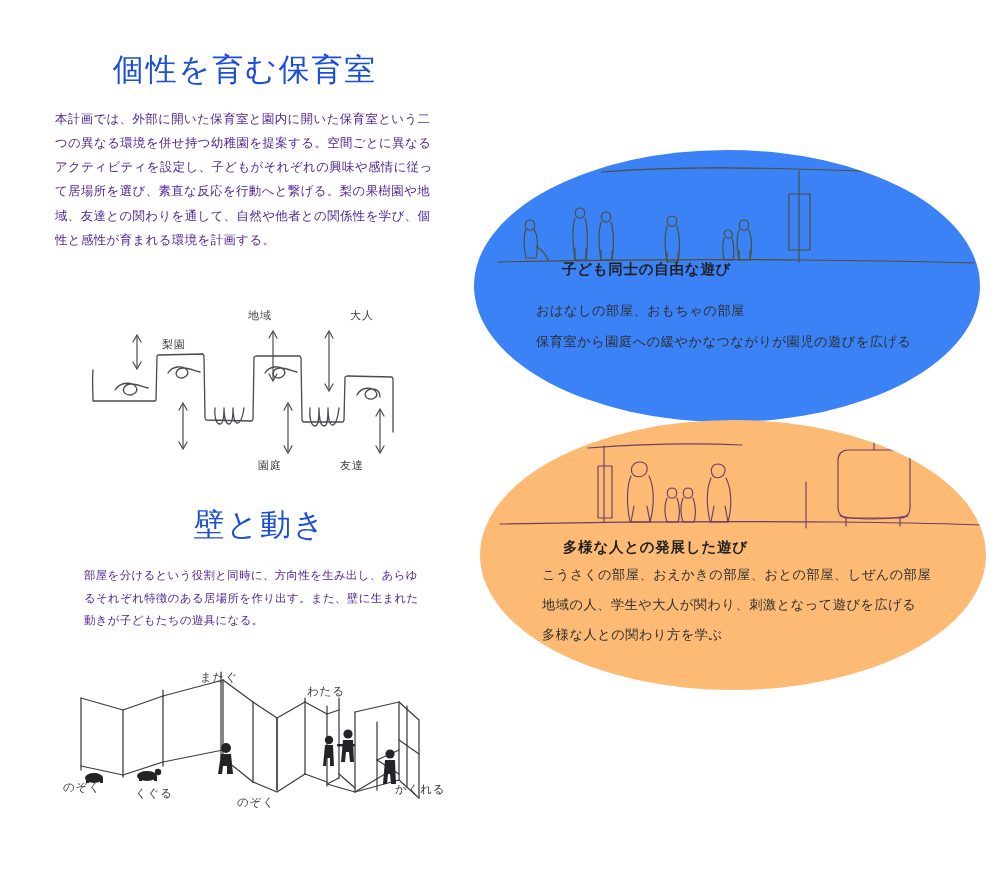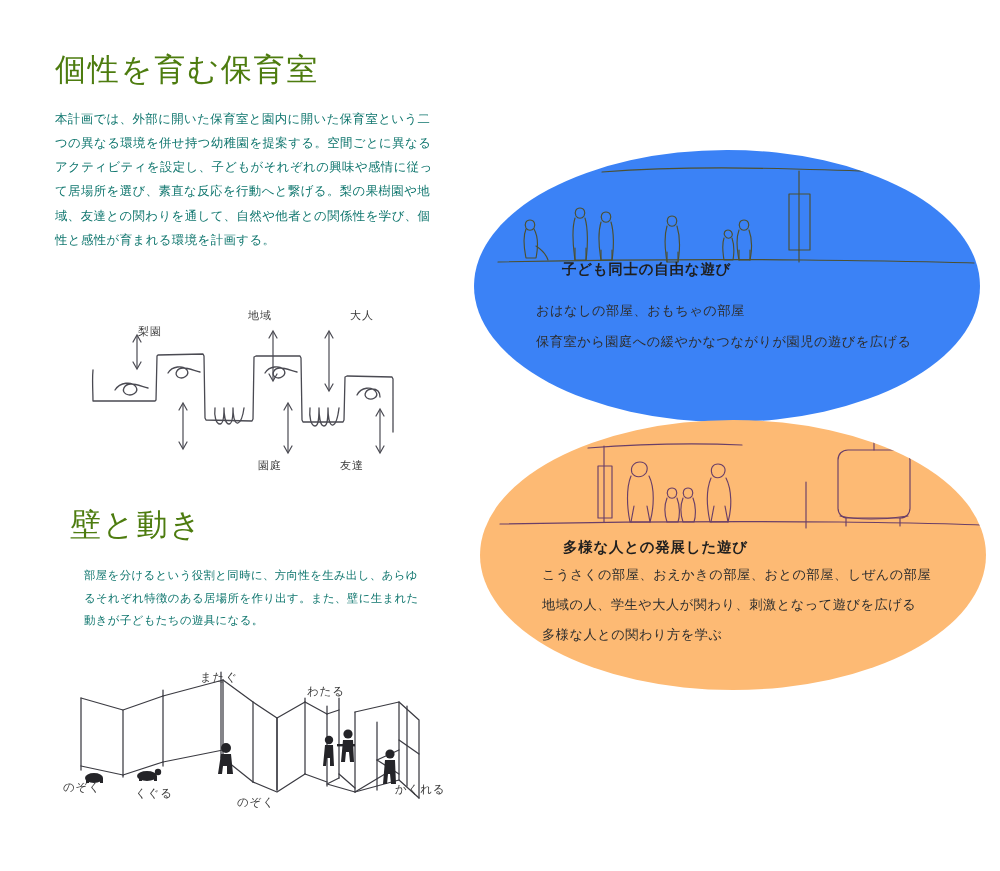--- a/index.html
+++ b/index.html
@@ -28,30 +28,31 @@
     left: 55px;
     top: 50px;
     width: 380px;
   }
 
   .section-title {
     font-size: 31px;
     line-height: 1.25;
     font-weight: 300;
     letter-spacing: 0.06em;
-    color: #4d7c0f;
+    color: #1d4ed8;
     margin: 0 0 18px 0;
     white-space: nowrap;
+    text-align: center;
   }
 
   .body-copy {
     font-size: 12.4px;
     line-height: 1.95;
     letter-spacing: 0.035em;
-    color: #0f766e;
+    color: #4c1d95;
     margin: 0;
   }
   .body-copy p { margin: 0; }
 
   
   .section-two {
     position: absolute;
     left: 70px;
     top: 505px;
     width: 380px;
@@ -210,21 +211,21 @@
         <path d="M269,32 L269,90"></path>
         <path d="M265,84 L269,91 L273,84"></path>
         <path d="M265,38 L269,31 L273,38"></path>
 
         <path d="M320,110 L320,152"></path>
         <path d="M316,146 L320,153 L324,146"></path>
         <path d="M316,116 L320,109 L324,116"></path>
       </g>
     </svg>
 
-    <span class="zz-label" style="left:78px;  top:24px;">梨園</span>
+    <span class="zz-label" style="left:78px;  top:37px;padding-left:24px;">梨園</span>
     <span class="zz-label" style="left:188px; top:8px;font-family:Liberation Mono, monospace;">地域</span>
     <span class="zz-label" style="left:290px; top:8px;">大人</span>
     <span class="zz-label" style="left:198px; top:158px;">園庭</span>
     <span class="zz-label" style="left:280px; top:158px;">友達</span>
   </div>
 
   <div class="section-two">
     <h2 class="section-title">壁と動き</h2>
     <div class="body-copy">
       <p>部屋を分けるという役割と同時に、方向性を生み出し、あらゆるそれぞれ特徴のある居場所を作り出す。また、壁に生まれた動きが子どもたちの遊具になる。</p>

